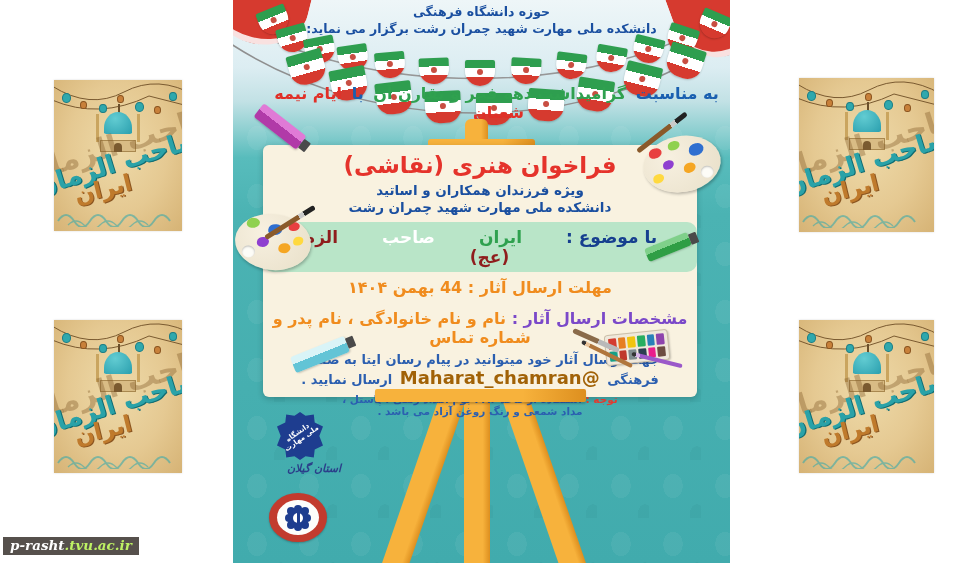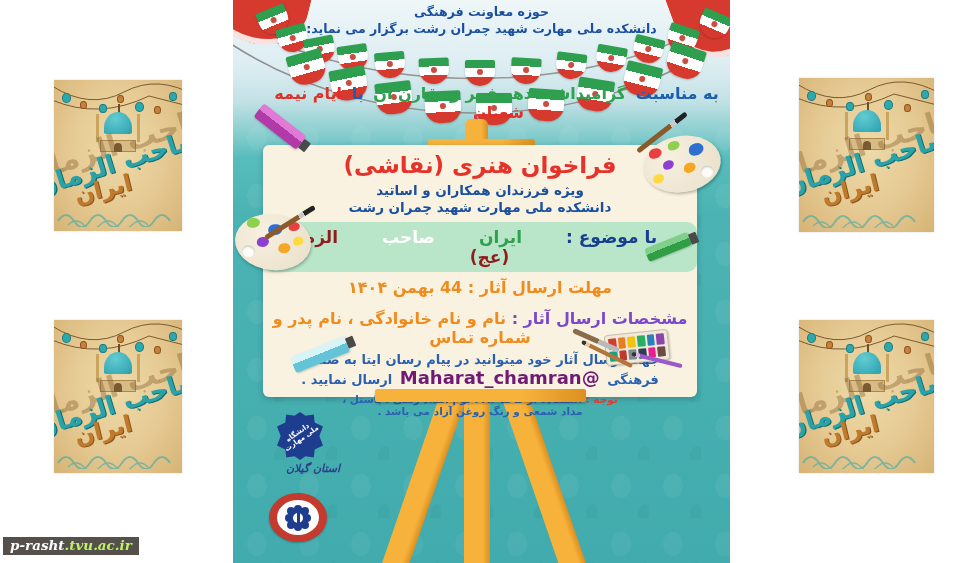--- a/index.html
+++ b/index.html
@@ -54,21 +54,21 @@
   .aud1 { margin-top:4px; } .aud2 { margin-top:1px; }
   .subject-box { display:inline-block; margin-top:7px; padding:5px 18px; background:#b9e5c8; border-radius:10px;
     font-size:17px; font-weight:bold; }
   .subject-box span { margin:0 19px; }
   .sb-label { color:#163f8f; } .sb-green { color:#2fa14f; } .sb-white { color:#ffffff; } .sb-dred { color:#8f1d1d; }
   .deadline { margin-top:6px; font-size:16px; font-weight:bold; color:#f08c1e; }
   .specs { margin-top:12px; font-size:16px; font-weight:bold;text-align:center; }
   .specs .lab { color:#7b49c9; } .specs .val { color:#f08c1e; }
   .send1 { margin-top:5px; font-size:13px; font-weight:bold; color:#2b5fb0; }
   .send2 { margin-top:0; font-size:13px; font-weight:bold; color:#2b5fb0; }
-  .send2 .handle { font-size:18px; color:#701a75; margin:8px 3px; }
+  .send2 .handle { font-size:18px; color:#a16207; margin:8px 3px; }
   .note { font-size:10.5px; font-weight:bold; color:#2b5fb0; }
   .note1 { margin-top:5px; } .note .lab { color:#e03c31; }
 
   
   .palette { position:absolute; z-index:7; border-radius:50%;
     background:radial-gradient(circle at 35% 35%, #f7f0e0, #e8dfc8); box-shadow:1px 2px 3px rgba(0,0,0,.25); }
   .palette .b { position:absolute; border-radius:55% 45% 60% 40%; }
   .palette .hole { position:absolute; border-radius:50%; background:#fdfcf7; box-shadow:inset 0 1px 2px rgba(0,0,0,.25); }
   .brush { position:absolute; z-index:8; height:5px; border-radius:3px;
     background:linear-gradient(90deg,#8a5a2a 0 68%,#c9c9c9 68% 78%,#222 78% 100%); }
@@ -92,21 +92,21 @@
     background:linear-gradient(90deg,#333 0 8%,#d9b6e8 8% 16%,#9b59c9 16% 100%); }
   .knife { position:absolute; left:338px; top:338px; z-index:8; width:50px; height:5px; border-radius:3px;
     transform:rotate(24deg); background:linear-gradient(90deg,#8a6b4a 0 55%,#b9b9b9 55% 100%); }
 
   
   .shield { position:absolute; left:44px; top:412px; z-index:4; width:46px; height:48px; background:#1e3d8f;
     display:flex; align-items:center; justify-content:center;
     clip-path:polygon(50% 0,62% 8%,80% 5%,82% 22%,100% 30%,92% 50%,100% 70%,82% 78%,80% 95%,62% 92%,50% 100%,38% 92%,20% 95%,18% 78%,0 70%,8% 50%,0 30%,18% 22%,20% 5%,38% 8%); }
   .shield span { display:block; width:42px; transform:rotate(-35deg); color:#fff; font-size:7px; line-height:7px;
     font-weight:bold; text-align:center; direction:rtl; }
-  .province { position:absolute; left:34px; top:462px; z-index:4; width:92px; text-align:center;
+  .province { position:absolute; left:16px; top:462px; z-index:4; width:92px; 
     font-family:"DejaVu Serif", serif; font-style:italic; font-size:11px; font-weight:bold; color:#2b3f8a; direction:rtl; }
   .roundlogo { position:absolute; left:36px; top:493px; z-index:4; width:58px; height:49px; border-radius:50%;
     background:#c23b2e; display:flex; align-items:center; justify-content:center; box-shadow:0 1px 2px rgba(0,0,0,.25); }
   .roundlogo .inner { width:42px; height:35px; border-radius:50%; background:#fdfdfb; display:flex; align-items:center; justify-content:center; }
   .roundlogo .gear { position:relative; width:20px; height:20px; border-radius:50%; background:#1e3d8f;
     box-shadow:0 -9px 0 -6px #1e3d8f,0 9px 0 -6px #1e3d8f,9px 0 0 -6px #1e3d8f,-9px 0 0 -6px #1e3d8f,
       7px -7px 0 -6px #1e3d8f,-7px -7px 0 -6px #1e3d8f,7px 7px 0 -6px #1e3d8f,-7px 7px 0 -6px #1e3d8f; }
   .roundlogo .gear:before { content:""; position:absolute; left:5px; top:5px; width:10px; height:10px; border-radius:50%; background:#fff; }
   .roundlogo .gear:after { content:""; position:absolute; left:9px; top:4px; width:2.5px; height:12px; background:#1e3d8f; }
 
@@ -329,21 +329,21 @@
     <div class="flag lg" style="left:344px;top:79px;transform:rotate(9deg)">
         <i></i>
       </div>
     <div class="flag lg" style="left:391px;top:64px;transform:rotate(14deg)">
         <i></i>
       </div>
     <div class="flag lg" style="left:434px;top:46px;transform:rotate(18deg)">
         <i></i>
       </div>
 
-    <div class="hline h1" dir="rtl">حوزه معاونت فرهنگی</div>
+    <div class="hline h1" dir="rtl">حوزه دانشگاه فرهنگی</div>
     <div class="hline h2" dir="rtl">دانشکده ملی مهارت شهید چمران رشت برگزار می نماید:</div>
     <div class="hline occasion" dir="rtl">
       <span class="oc-blue">به مناسبت</span>
       <span class="oc-green">گرامیداشت دهه فجر و تقارن آن</span>
       <span class="oc-blue">با</span>
       <span class="oc-red">ایام نیمه شعبان</span>
     </div>
 
     <div class="easel knob"></div>
     <div class="easel topbar"></div>

